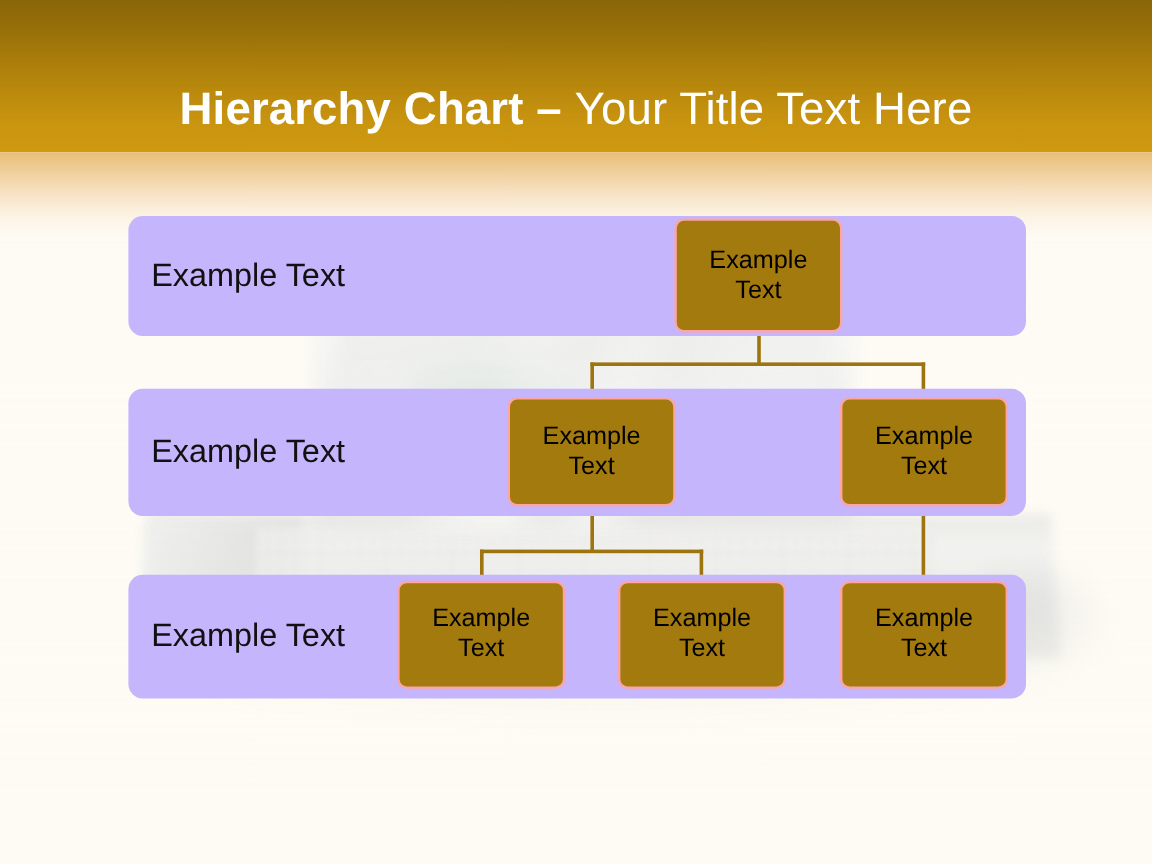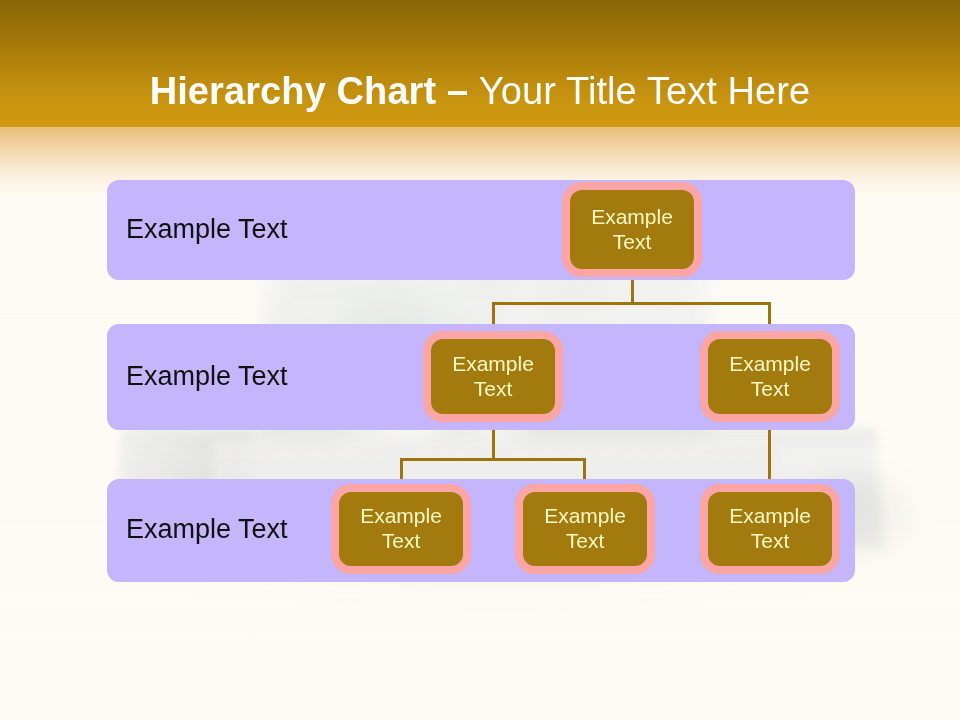--- a/index.html
+++ b/index.html
@@ -184,23 +184,23 @@
     background: #9d7410;
   }
   .v { width: 3px; }
   .h { height: 3px; }
 
   
   .node {
     position: absolute;
     box-sizing: border-box;
     background: #a37a0e;
-    border: 8px solid #fca5a5;
-    border-radius: 20px;
-    color: #fef9c3;
+    border: 2px solid #fca5a5;
+    border-radius: 8px;
+    color: #000000;
     font-size: 21px;
     line-height: 1.17;
     text-align: center;
     display: flex;
     align-items: center;
     justify-content: center;
     padding: 0 6px;
   }
   .node span { display: block; }
 </style>

